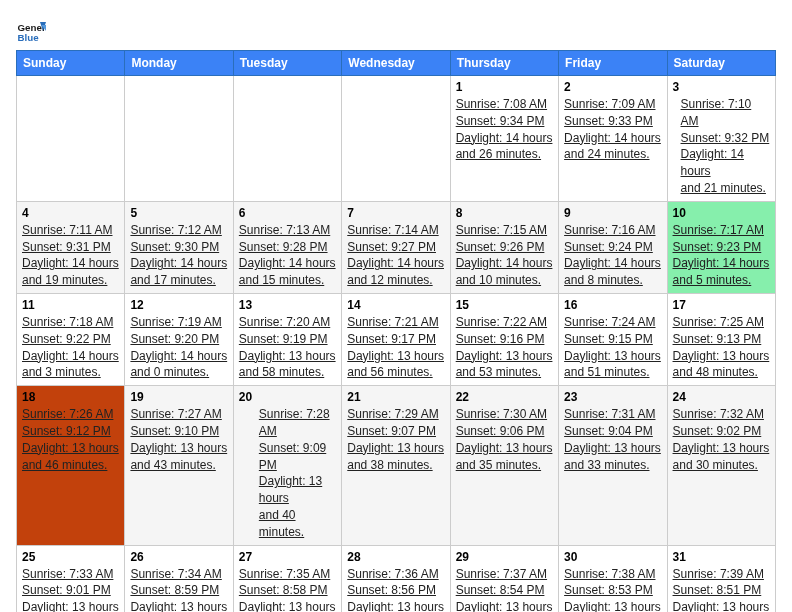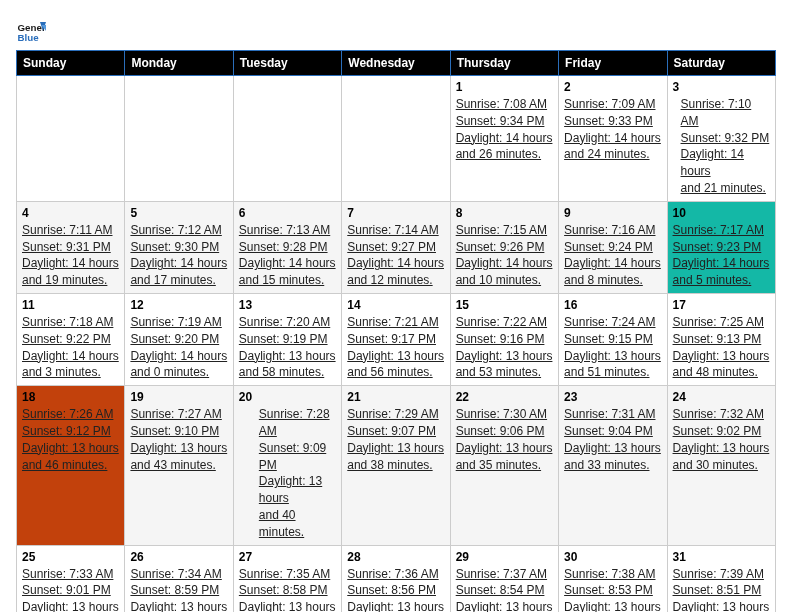--- a/index.html
+++ b/index.html
@@ -36,21 +36,21 @@
     .subtitle {
       font-size: 14px;
       color: #333;
     }
     .calendar {
       width: 100%;
       border-collapse: collapse;
       font-size: 10.5px;
     }
     .calendar th {
-      background: #000000;
+      background: #3b82f6;
       color: #fff;
       text-align: left;
       padding: 5px 6px;
       font-size: 12px;
       font-weight: bold;
       border: 1px solid #2a6ebb;
     }
     .calendar td {
       vertical-align: top;
       border: 1px solid #ccc;
@@ -175,21 +175,21 @@
 Daylight: 14 hours
 and 10 minutes.</div>
         </td>
         <td style="background: rgb(245, 245, 245);">
           <span class="day-num">9</span>
           <div class="day-info" style="white-space: pre-line;">Sunrise: 7:16 AM
 Sunset: 9:24 PM
 Daylight: 14 hours
 and 8 minutes.</div>
         </td>
-        <td style="background: #14b8a6;">
+        <td style="background: #86efac;">
           <span class="day-num">10</span>
           <div class="day-info" style="white-space: pre-line;">Sunrise: 7:17 AM
 Sunset: 9:23 PM
 Daylight: 14 hours
 and 5 minutes.</div>
         </td>
       </tr>
       <tr>
         <td>
           <span class="day-num">11</span>

